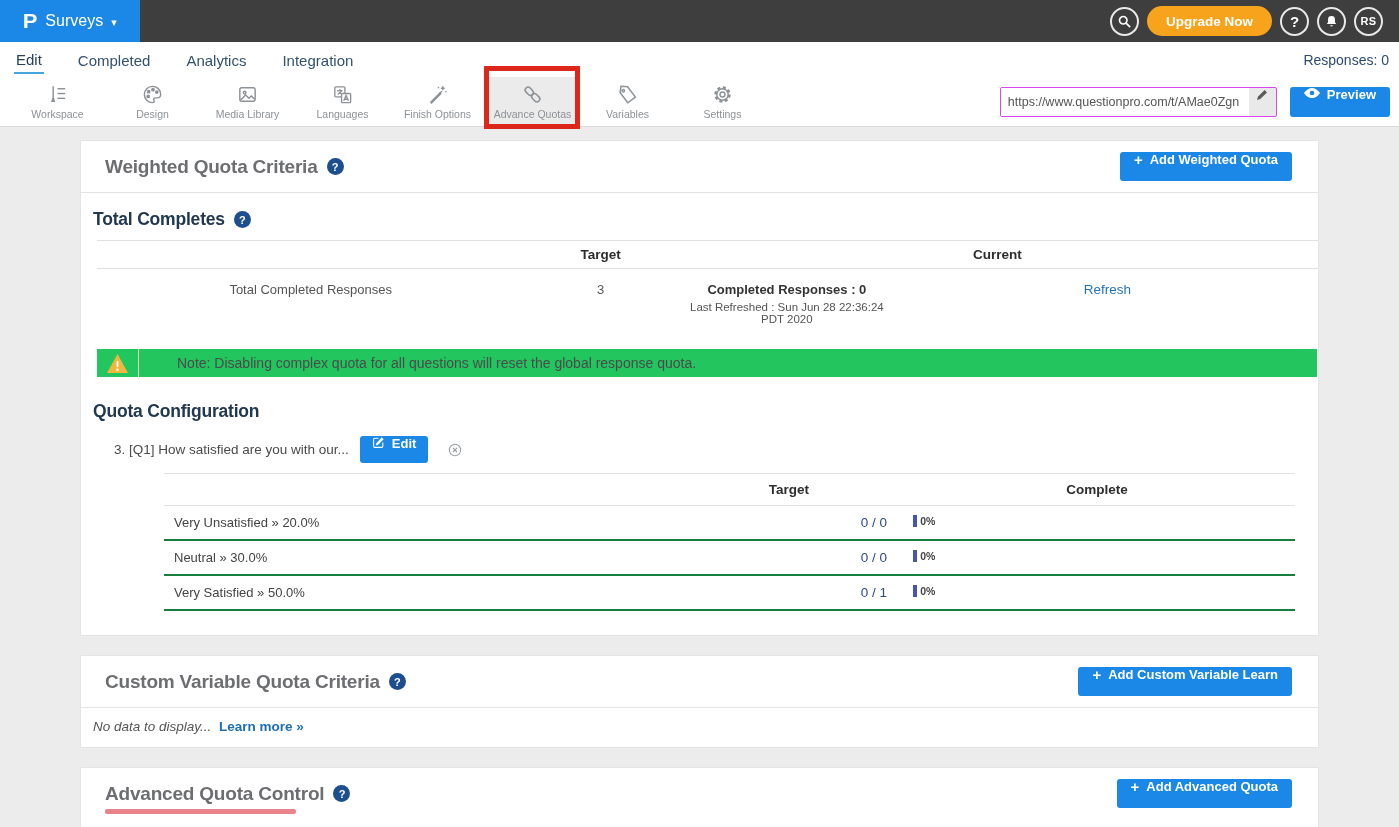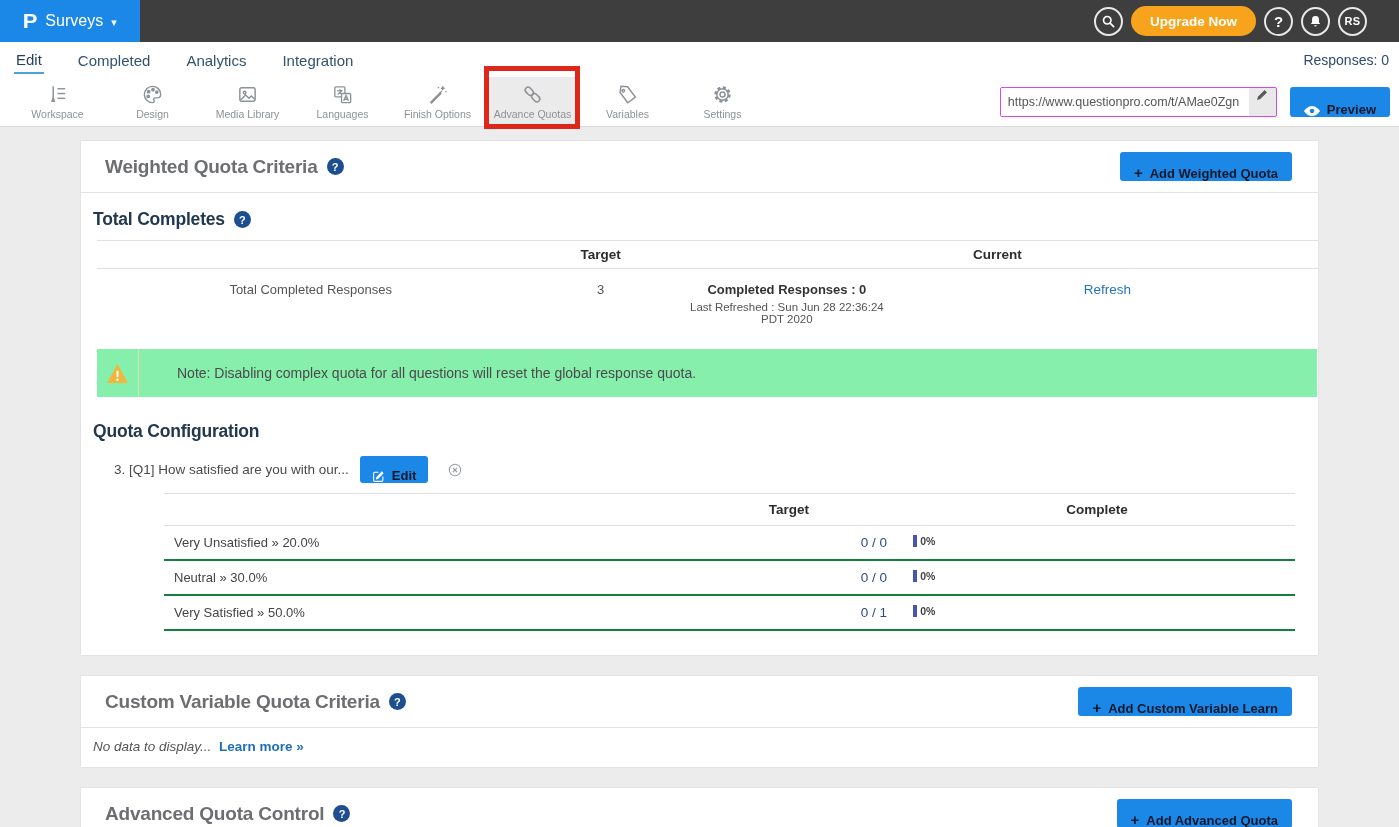--- a/index.html
+++ b/index.html
@@ -13,61 +13,61 @@
   
   .topbar { height:42px; background:#3e3e3e; display:flex; align-items:stretch; position:relative; }
   .brand { width:140px; background:#1b87e6; display:flex; align-items:center; justify-content:center; gap:8px; cursor:pointer; }
   .brand .logo { color:#fff; font-size:21px; font-weight:bold; transform:scaleX(1.05); }
   .brand .brand-name { color:#fff; font-size:16px; }
   .brand .caret { color:#fff; font-size:11px; margin-top:2px; }
   .breadcrumb { display:flex; align-items:center; gap:12px; padding-left:30px; }
   .bc-parent { color:#93a9bb; font-size:16px; text-decoration:none; cursor:pointer; }
   .bc-sep { color:#8a8a8a; font-size:13px; }
   .bc-current { color:#f2f2f2; font-size:16px; }
-  .topbar-right { margin-left:auto; display:flex; align-items:center; gap:8px; padding-right:32px; }
+  .topbar-right { margin-left:auto; display:flex; align-items:center; gap:8px; padding-right:16px; }
   .circle-btn { width:29px; height:29px; border-radius:50%; border:2px solid #e8e8e8; background:transparent; color:#fff; display:flex; align-items:center; justify-content:center; cursor:pointer; font-family:inherit; }
   .circle-btn.help { font-size:15px; font-weight:bold; }
   .circle-btn.avatar { font-size:11px; font-weight:bold; letter-spacing:.3px; }
   .upgrade-btn { height:30px; padding:0 19px; border-radius:16px; border:none; background:#f7a31c; color:#fff; font-size:13.5px; font-weight:bold; cursor:pointer; font-family:inherit; }
   
   .tabbar { height:35px; background:#fff; display:flex; align-items:center; gap:32px; padding:0 10px 0 14px; position:relative; }
   .tab { font-size:15px; color:#33526e; text-decoration:none; cursor:pointer; padding:6px 2px 4px; }
   .tab.active { color:#27415c; border-bottom:2px solid #49a4dd; }
   .responses { margin-left:auto; font-size:14px; color:#2d4a73; }
   
   .toolbar { height:50px; background:#fff; border-bottom:1px solid #d9d9d9; display:flex; align-items:stretch; padding-left:10px; position:relative; }
   .tb-item { width:95px; display:flex; flex-direction:column; align-items:center; justify-content:center; gap:2px; cursor:pointer; color:#8d9297; }
   .tb-item.highlight { background:#ebebeb; }
   .tb-item .tb-label { font-size:10.5px; color:#8d9297; white-space:nowrap; }
   .tb-item svg { display:block; }
   .toolbar-right { margin-left:auto; display:flex; align-items:center; gap:13px; padding-right:9px; }
   .url-box { width:277px; height:30px; background:#e9e9e9; border:1px solid #d946ef; border-radius:2px; display:flex; align-items:flex-start; }
   .url-box input { flex:1; height:100%; border:none; outline:none; background:#fff; font-size:12.5px; color:#555; padding:0 7px; font-family:inherit; }
   .url-box .pencil-zone { width:27px; display:flex; align-items:center; justify-content:center; cursor:pointer; }
-  .btn-blue { background:#1b87e6; color:#0f172a; border:none; border-radius:3px; font-weight:bold; font-size:13px; cursor:pointer; display:inline-flex; align-items:flex-end; justify-content:center; gap:7px; font-family:inherit; }
+  .btn-blue { background:#1b87e6; color:#ffffff; border:none; border-radius:3px; font-weight:bold; font-size:13px; cursor:pointer; display:inline-flex; align-items:flex-start; justify-content:center; gap:7px; font-family:inherit; }
   .preview-btn { height:30px; padding:0 14px; }
   
   .content { padding:13px 80px 0; }
   .card { background:#fff; border:1px solid #e3e3e3; border-radius:1px; }
   .card-header { display:flex; align-items:center; justify-content:space-between; padding:11px 26px 11px 24px; position:relative; }
   .card-header.bordered { border-bottom:1px solid #e3e3e3; }
   .card-title { font-size:19px; color:#6d6e71; letter-spacing:-0.2px; display:flex; align-items:center; gap:9px; }
   .qhelp { width:17px; height:17px; border-radius:50%; background:#1d4e8f; color:#fff; font-size:11px; font-weight:bold; display:inline-flex; align-items:center; justify-content:center; cursor:pointer; flex:none; }
   .add-btn { height:29px; padding:0 14px; }
   .add-btn .plus { font-size:15px; font-weight:bold; margin-top:-1px; }
   .section-title { font-size:17.5px; font-weight:bold; color:#22384f; letter-spacing:-0.2px; display:flex; align-items:center; gap:9px; margin:16px 0 0 12px; }
   
   .t1 { width:calc(100% - 16px); margin:10px 0 0 16px; border-collapse:collapse; }
   .t1 thead th { border-top:1px solid #e0e0e0; border-bottom:1px solid #e0e0e0; font-size:13.5px; color:#2d2d2d; font-weight:bold; text-align:center; padding:6px 0; }
   .t1 td { text-align:center; vertical-align:top; padding:13px 0 10px; font-size:13px; color:#555; }
   .t1 .cur-main { font-weight:bold; color:#333; font-size:13px; }
   .t1 .cur-sub { font-size:11.5px; color:#555; margin-top:4px; }
   a.link { color:#2273bd; text-decoration:none; font-size:13.5px; cursor:pointer; }
   
-  .note { margin:14px 1px 0 16px; height:48px; background:#86efac; display:flex; align-items:center; }
+  .note { margin:14px 1px 0 16px; height:28px; background:#22c55e; display:flex; align-items:center; }
   .note .n-icon { width:42px; height:100%; display:flex; align-items:center; justify-content:center; border-right:1px solid #e7dcab; flex:none; }
   .note .n-text { margin-left:38px; font-size:14px; color:#4b4b4b; }
   
   .q-row { display:flex; align-items:center; margin:14px 0 0 33px; gap:7px; }
   .q-label { font-size:13.5px; color:#4a4a4a; }
   .edit-btn { height:27px; padding:0 12px; margin-left:4px; }
   .remove-icon { margin-left:12px; display:flex; cursor:pointer; }
   .t2 { width:calc(100% - 106px); margin:10px 23px 0 83px; border-collapse:collapse; }
   .t2 thead th { border-top:1px solid #e0e0e0; border-bottom:1px solid #e0e0e0; font-size:13.5px; color:#2d2d2d; font-weight:bold; text-align:center; padding:8px 0; }
   .t2 td { border-bottom:2px solid #15803d; padding:9px 0; font-size:13px; color:#444; }

